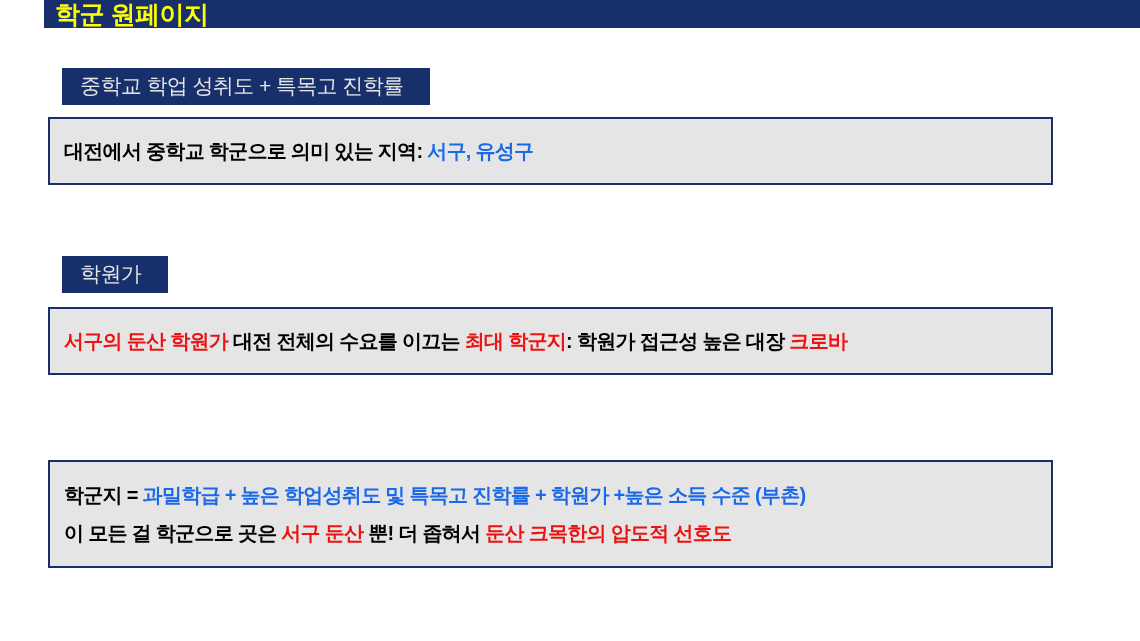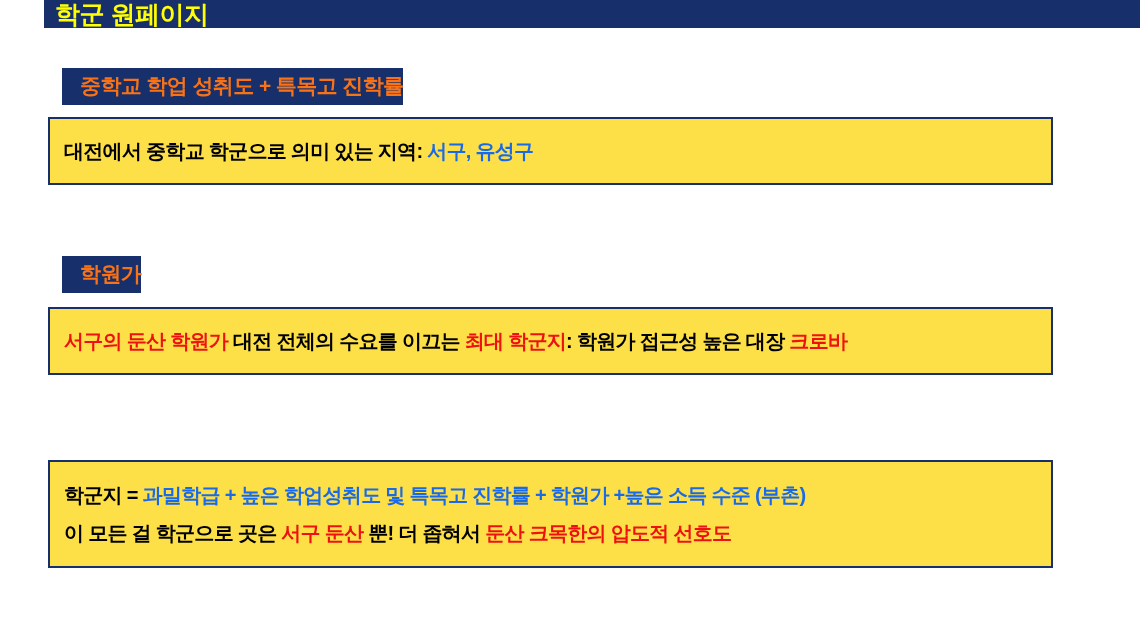--- a/index.html
+++ b/index.html
@@ -38,36 +38,36 @@
 
   
   .section {
     position: absolute;
     left: 0;
     width: 1140px;
   }
   .section-label {
     display: inline-block;
     background: #17306b;
-    color: #f97316;
+    color: #e5e5e5;
     font-size: 21px;
-    font-weight: bold;
+    font-weight: normal;
     letter-spacing: -0.6px;
-    padding: 7px 0 8px 18px;
+    padding: 7px 27px 8px 18px;
     margin-left: 62px;
     line-height: 1.05;
     white-space: nowrap;
   }
   .section-box {
     box-sizing: border-box;
     margin-left: 48px;
     margin-top: 12px;
     width: 1005px;
     border: 2px solid #17306b;
-    background: #fde047;
+    background: #e5e5e5;
     padding: 14px 0 14px 0;
   }
   .box-line {
     font-size: 20px;
     font-weight: bold;
     letter-spacing: -0.7px;
     color: #000000;
     line-height: 1.0;
     padding: 8px 0 8px 14px;
     white-space: nowrap;

